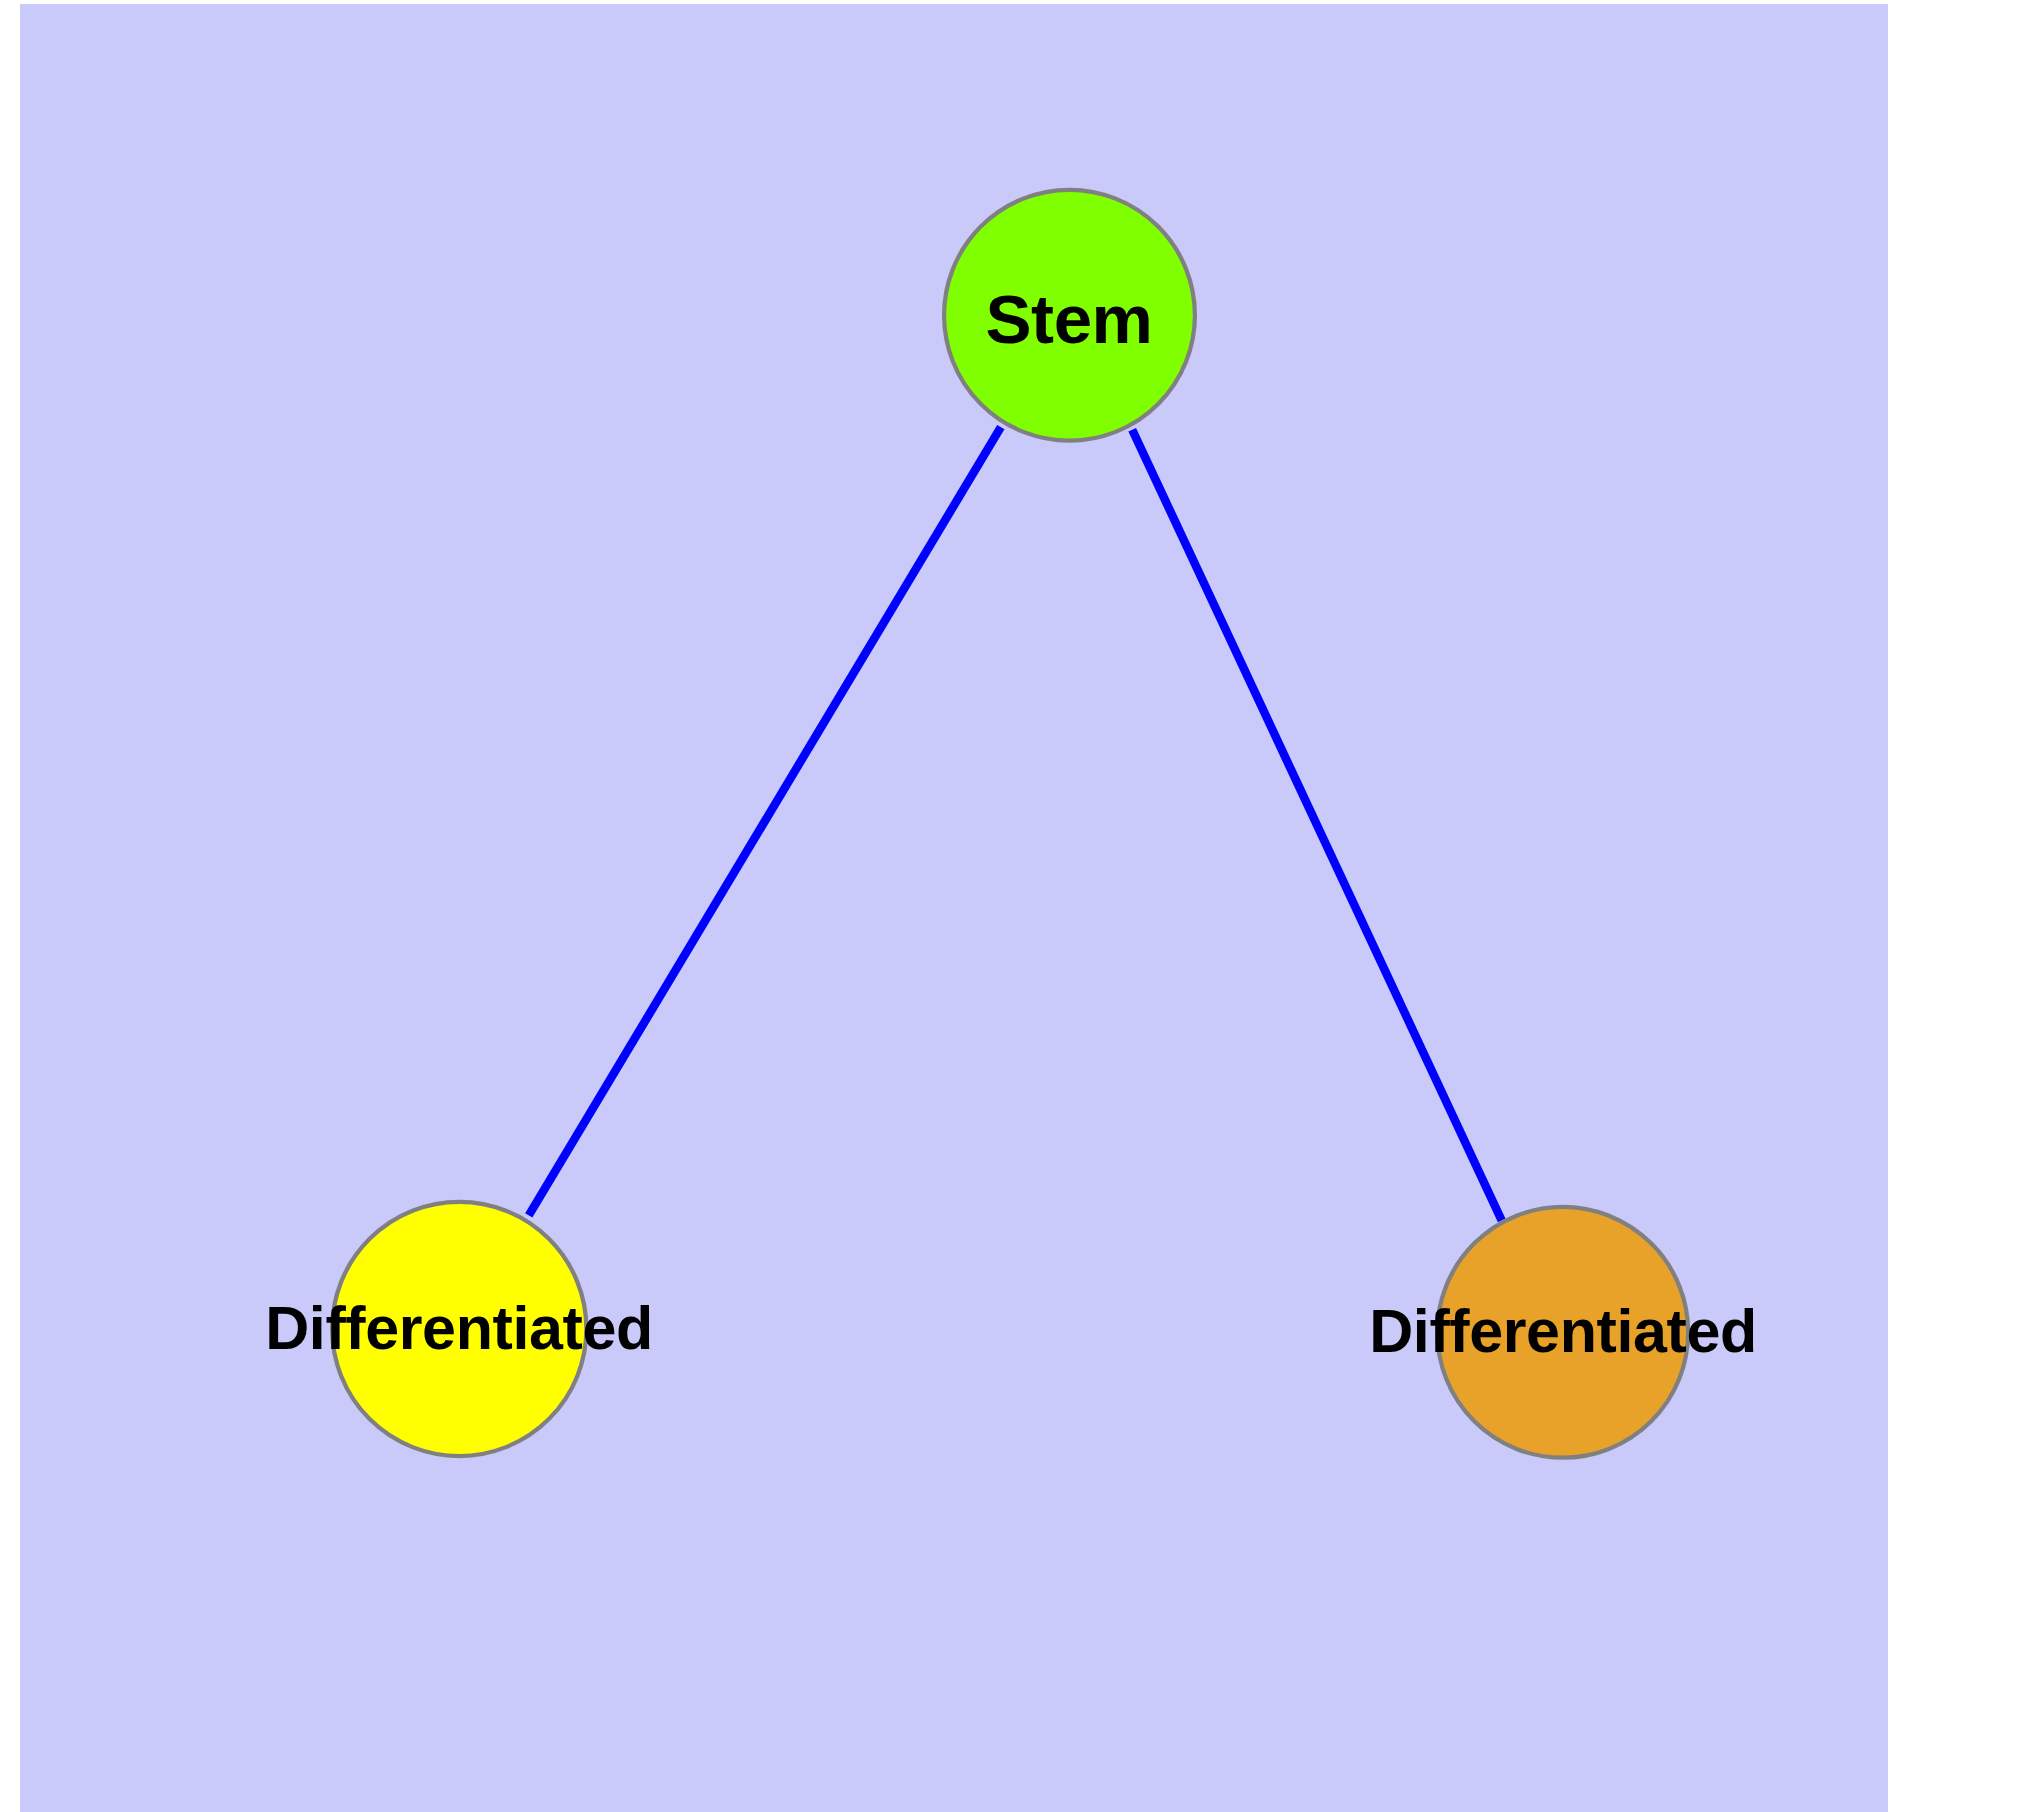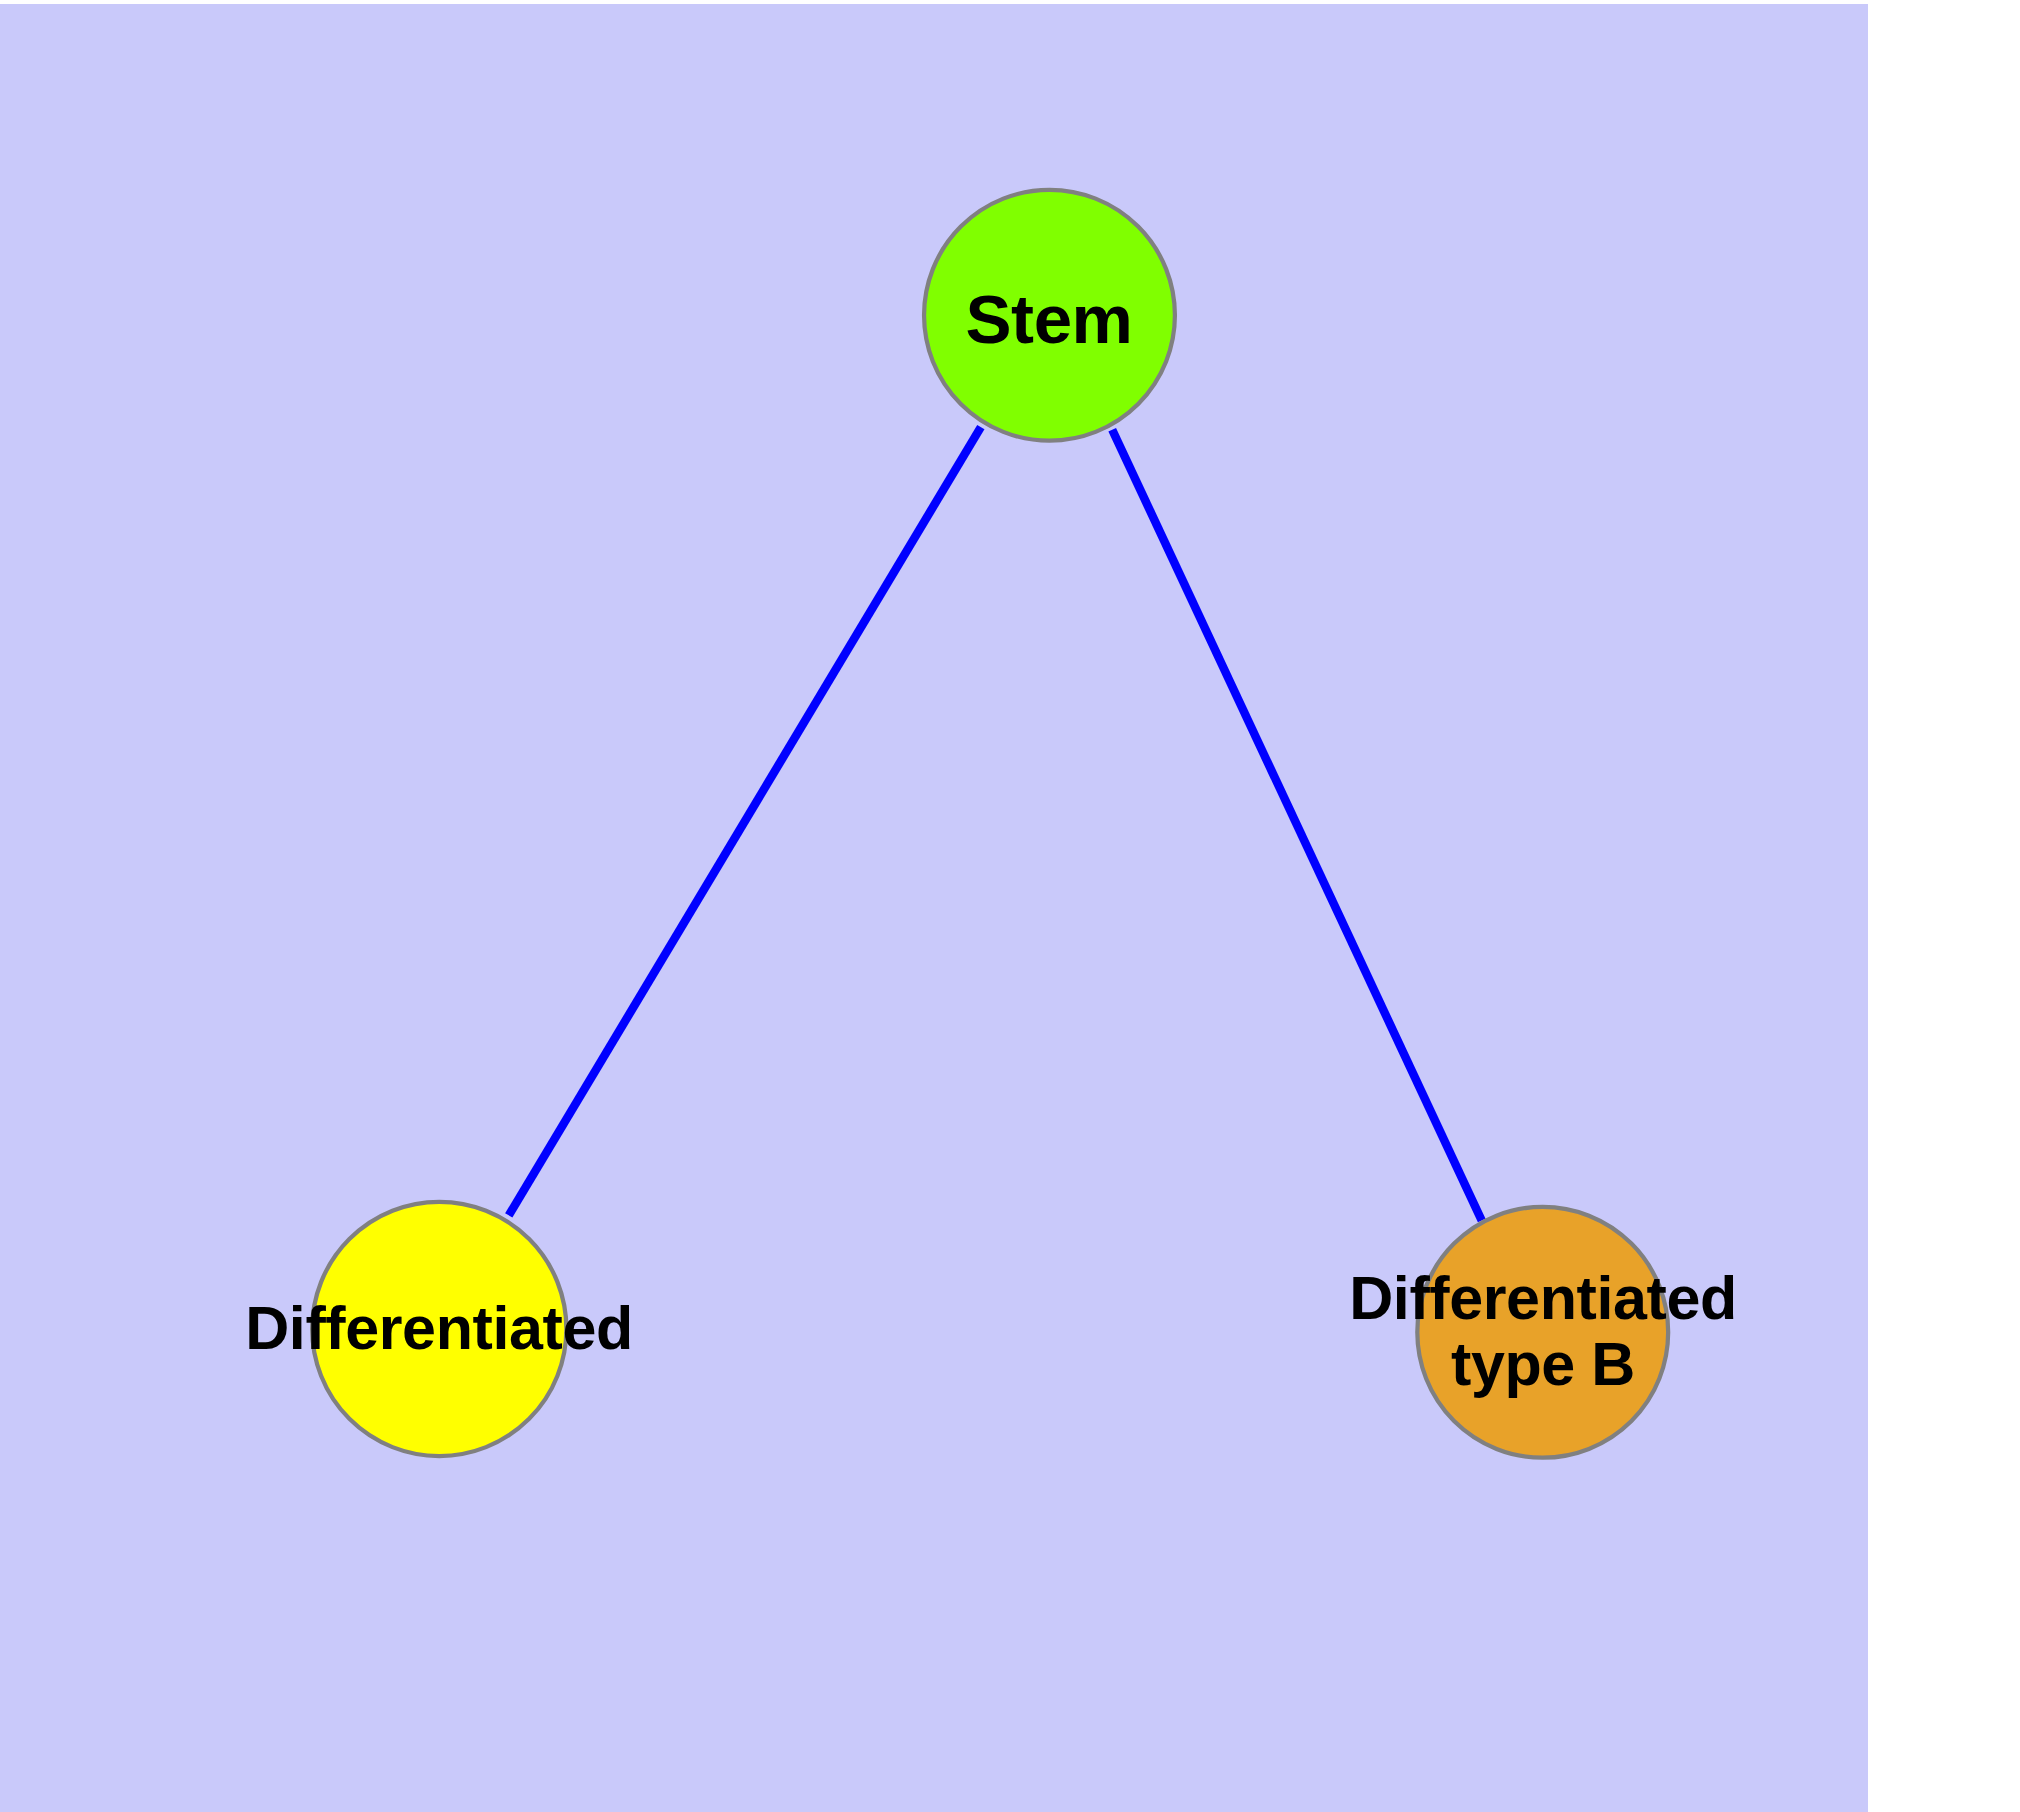--- a/index.html
+++ b/index.html
@@ -7,20 +7,21 @@
     padding: 0;
     background: #ffffff;
   }
   #canvas {
     position: relative;
     width: 1868px;
     height: 1812px;
     overflow: hidden;
     background: #ffffff;
     font-family: "Liberation Sans", sans-serif;
+    margin-left: 20px;
   }
   #bg-plate {
     position: absolute;
     left: 0;
     top: 4.2px;
     width: 2021px;
     height: 1808px;
     background: #c9c9fa;
   }
   #graph-svg {
@@ -68,17 +69,16 @@
   <div class="node-label label-stem" style="left:1049px; top:320px;">
     <div>Stem</div>
   </div>
 
   <div class="node-label label-typea" style="left:439px; top:1329px;">
     <div>Differentiated</div>
   </div>
 
   <div class="node-label label-typeb" style="left:1543px; top:1332px;">
     <div>Differentiated</div>
-    <div>type B</div>
   </div>
 
 </div>
 
 
 </body></html>

